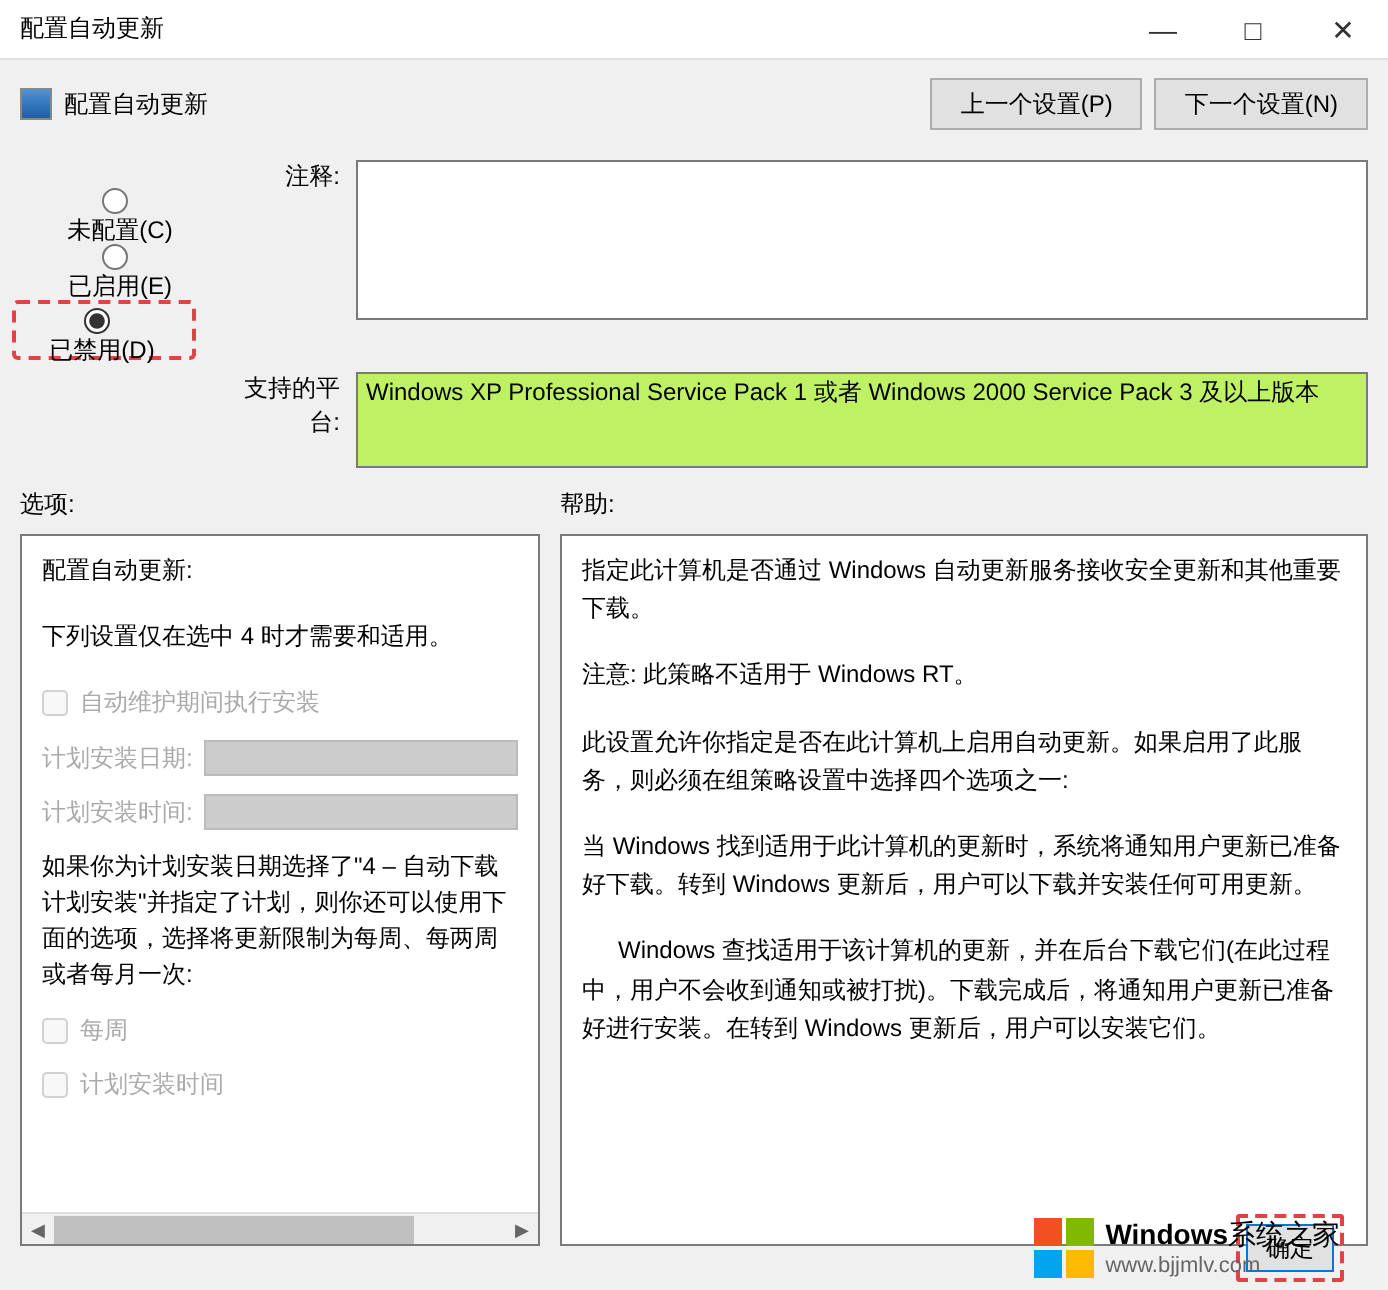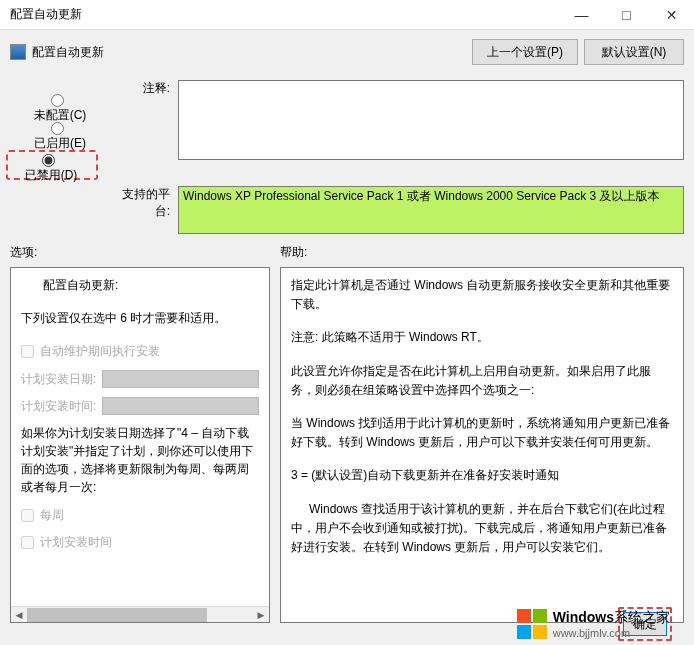--- a/index.html
+++ b/index.html
@@ -26,21 +26,21 @@
     .platform-row { display: flex; align-items: flex-start; padding: 0 10px 6px; }
     .platform-box { flex: 1; height: 48px; border: 1px solid #7a7a7a; background: #bef264; padding: 2px 4px; overflow: hidden; font-size: 12px; line-height: 1.3; }
     
     .labels-row { display: flex; padding: 4px 10px 6px; }
     .options-label { width: 270px; }
     .help-label { flex: 1; }
     
     .content-row { display: flex; padding: 0 10px; gap: 10px; height: 356px; }
     .options-panel { width: 260px; border: 1px solid #7a7a7a; background: #fff; position: relative; overflow: hidden; }
     .options-inner { padding: 8px 10px; line-height: 1.6; }
-    .options-inner .section-title { margin-bottom: 14px; margin-left: 22px; }
+    .options-inner .section-title { margin-bottom: 14px; }
     .options-inner .note { margin-bottom: 14px; }
     .chk-row { display: flex; align-items: center; margin-bottom: 8px; color: #aaa; }
     .chk-row input[type=checkbox] { margin-right: 6px; }
     .field-row { margin-bottom: 8px; color: #aaa; display: flex; align-items: center; }
     .field-row .flabel { display: inline-block; }
     .field-row .fbox { flex: 1; height: 18px; background: #ccc; border: 1px solid #bbb; margin-left: 6px; }
     .para { margin-bottom: 10px; line-height: 1.5; }
     .h-scroll { position: absolute; left: 0; right: 0; bottom: 0; height: 16px; background: #f0f0f0; border-top: 1px solid #ddd; display: flex; align-items: center; }
     .h-scroll .arrow { width: 16px; height: 14px; display: flex; align-items: center; justify-content: center; color: #666; font-size: 9px; }
     .h-scroll .thumb { width: 180px; height: 14px; background: #c0c0c0; margin-left: 0; }
@@ -71,21 +71,21 @@
   <div class="titlebar-title">配置自动更新</div>
   <div class="titlebar-btn">—</div>
   <div class="titlebar-btn">□</div>
   <div class="titlebar-btn">✕</div>
 </div>
 
 <div class="toolbar">
   <div class="toolbar-icon"></div>
   <div class="toolbar-title">配置自动更新</div>
   <button class="nav-btn">上一个设置(P)</button>
-  <button class="nav-btn">默认设置(N)</button>
+  <button class="nav-btn">下一个设置(N)</button>
 </div>
 
 <div class="upper-section">
   <div class="radio-col">
     <label class="radio-row">
       <input type="radio" name="state" style="">
       <span>未配置(C)</span>
     </label>
     <label class="radio-row">
       <input type="radio" name="state" style="">
@@ -112,21 +112,21 @@
 
 <div class="labels-row">
   <div class="options-label">选项:</div>
   <div class="help-label">帮助:</div>
 </div>
 
 <div class="content-row">
   <div class="options-panel">
     <div class="options-inner">
       <div class="section-title">配置自动更新:</div>
-      <div class="note">下列设置仅在选中 6 时才需要和适用。</div>
+      <div class="note">下列设置仅在选中 4 时才需要和适用。</div>
       <label class="chk-row">
         <input type="checkbox" disabled="" style="">
         <span>自动维护期间执行安装</span>
       </label>
       <div class="field-row">
         <span class="flabel">计划安装日期:</span>
         <span class="fbox"></span>
       </div>
       <div class="field-row">
         <span class="flabel">计划安装时间:</span>
@@ -148,21 +148,20 @@
       <div class="track"></div>
       <div class="arrow">▶</div>
     </div>
   </div>
   <div class="help-panel">
     <div class="help-inner">
       <p>指定此计算机是否通过 Windows 自动更新服务接收安全更新和其他重要下载。</p>
       <p>注意: 此策略不适用于 Windows RT。</p>
       <p>此设置允许你指定是否在此计算机上启用自动更新。如果启用了此服务，则必须在组策略设置中选择四个选项之一:</p>
       <p>当 Windows 找到适用于此计算机的更新时，系统将通知用户更新已准备好下载。转到 Windows 更新后，用户可以下载并安装任何可用更新。</p>
-      <p>3 = (默认设置)自动下载更新并在准备好安装时通知</p>
       <p style="text-indent:1.5em">Windows 查找适用于该计算机的更新，并在后台下载它们(在此过程中，用户不会收到通知或被打扰)。下载完成后，将通知用户更新已准备好进行安装。在转到 Windows 更新后，用户可以安装它们。</p>
     </div>
   </div>
 </div>
 
 <div class="footer">
   <div class="ok-highlight">
     <button class="ok-btn">确定</button>
   </div>
 </div>

